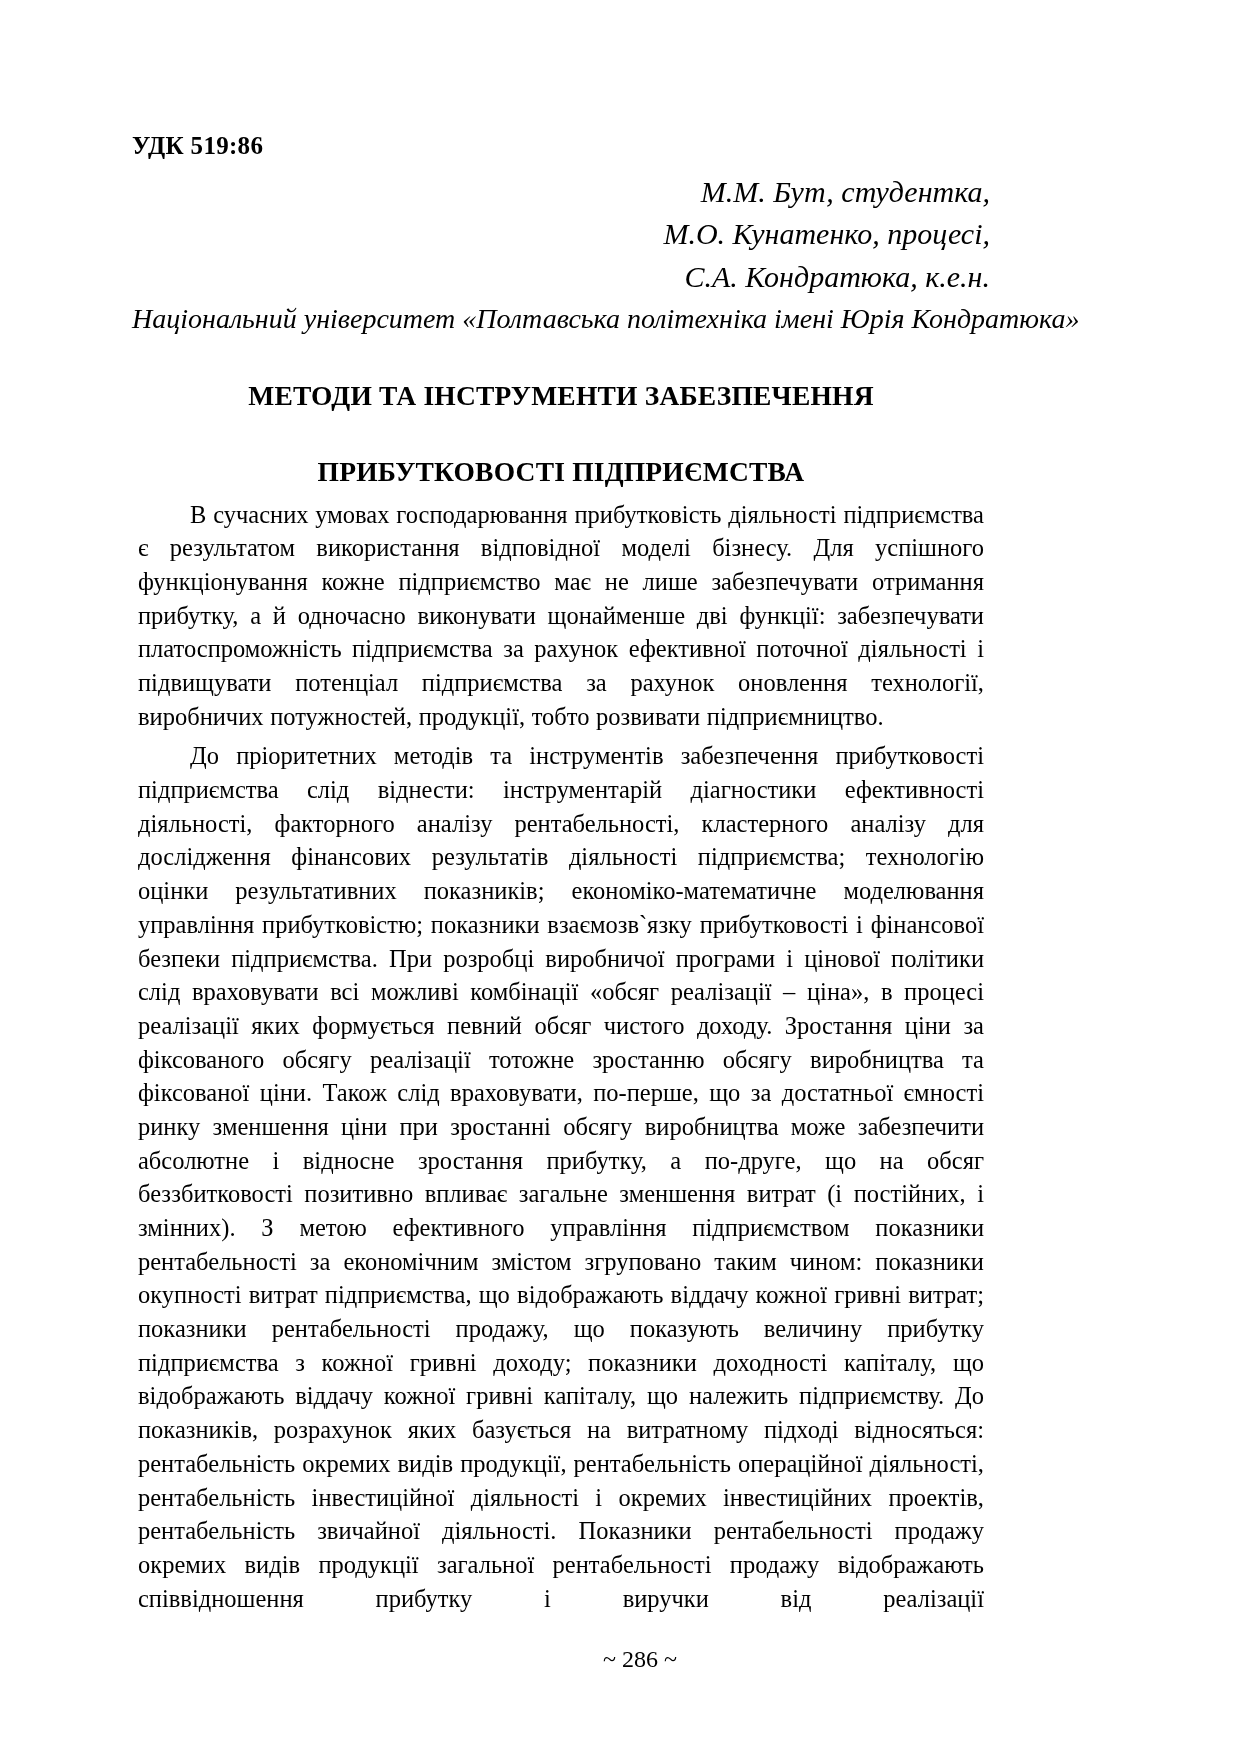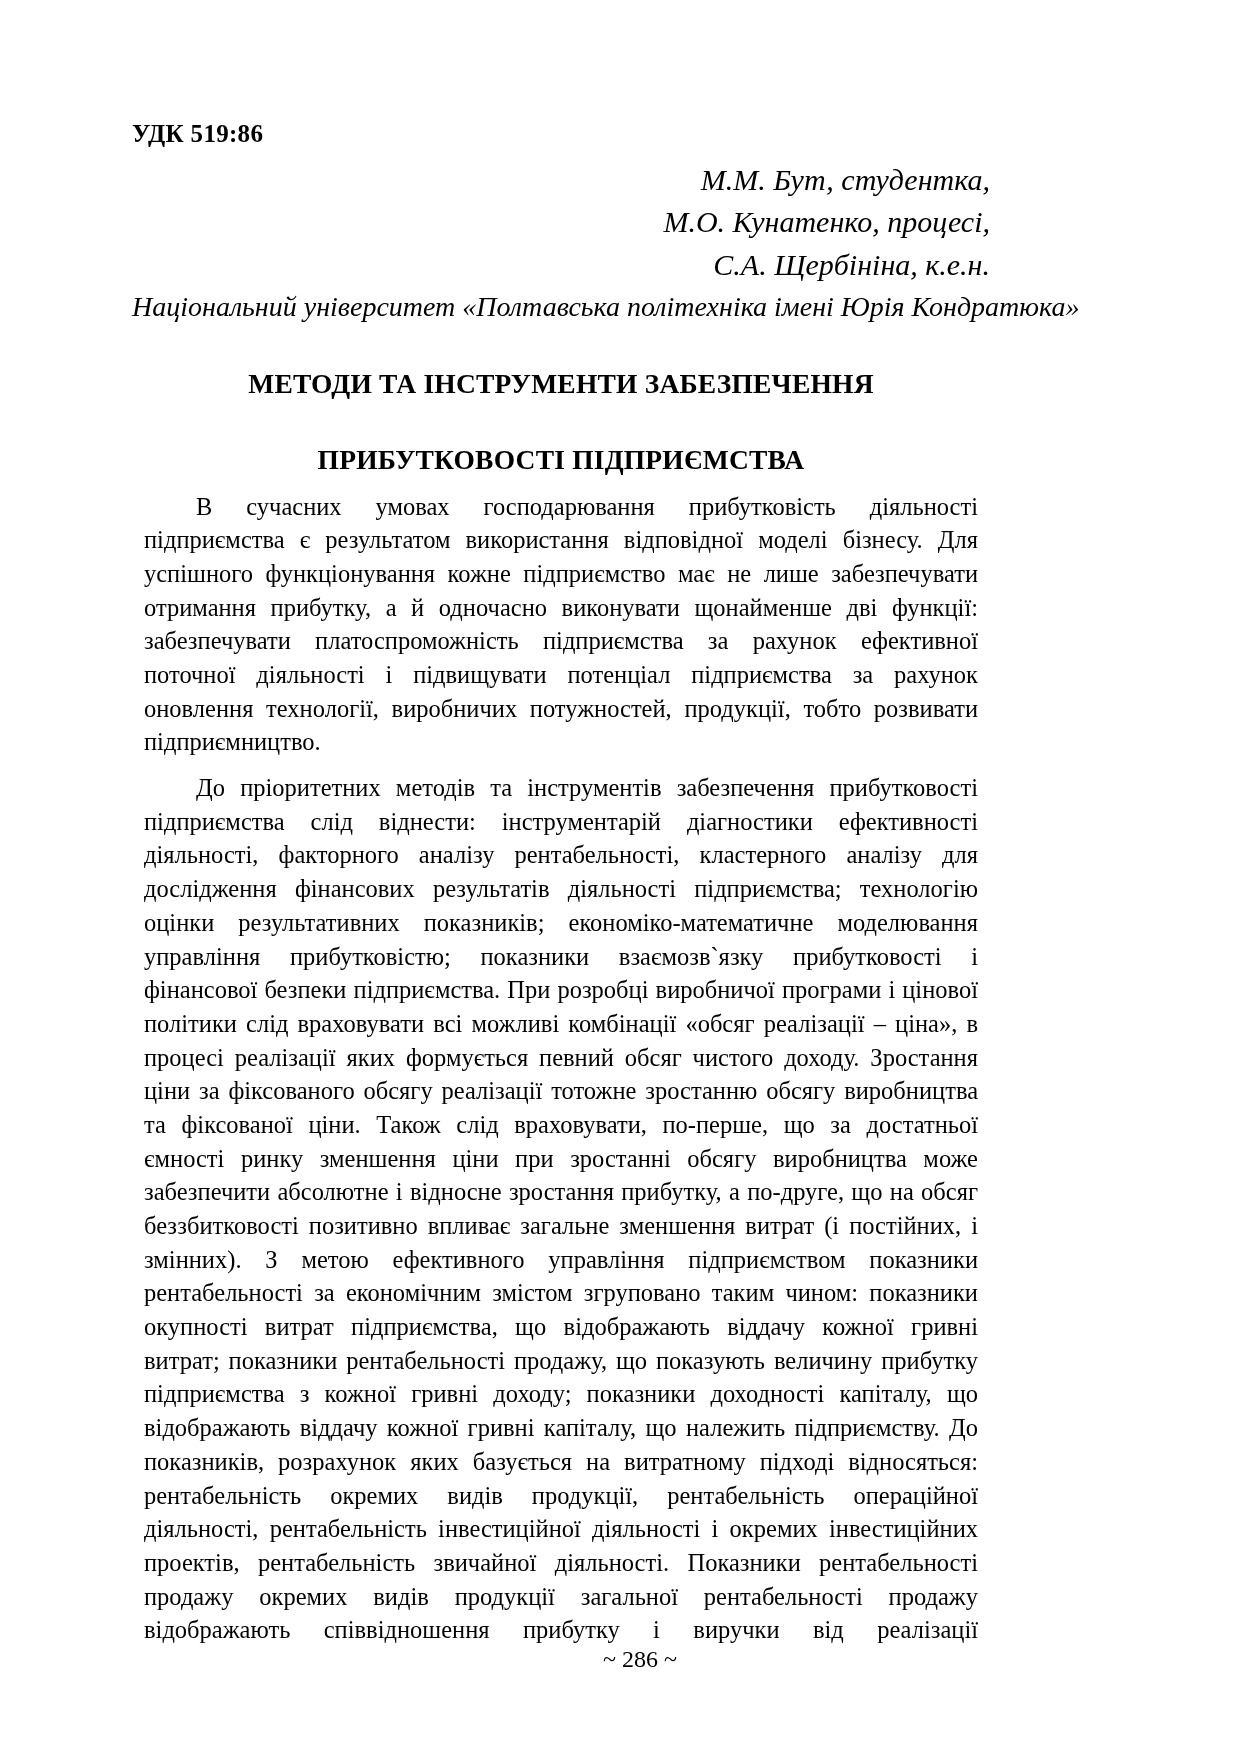--- a/index.html
+++ b/index.html
@@ -17,21 +17,21 @@
     width: 1241px;
     height: 1754px;
     margin: 0 auto;
     background: #ffffff;
     box-sizing: border-box;
     overflow: hidden;
   }
   .content {
     position: absolute;
     left: 132px;
-    top: 120px;
+    top: 132px;
     width: 858px;
   }
 
   
   .udc {
     font-size: 25px;
     font-weight: bold;
     letter-spacing: 0.3px;
     line-height: 1.15;
     margin: 0 0 10px 0;
@@ -69,21 +69,21 @@
   }
   .title .title-line { display: block; margin-top: 41px; }
 
   
   .body-text p {
     text-align: justify;
     text-align-last: left;
     text-indent: 52px;
     font-size: 24.5px;
     line-height: 1.375;
-    margin: 12px;
+    margin: 6px;
     hyphens: none;
     word-spacing: 0.02em;
   }
   .body-text p.last-justify {
     text-align-last: justify;
   }
 
   
   .footer {
     position: absolute;
@@ -101,21 +101,21 @@
 
 <div class="page">
 
   <div class="content">
 
     <div class="udc">УДК 519:86</div>
 
     <div class="authors">
       <span class="author-line">М.М. Бут, студентка,</span>
       <span class="author-line">М.О. Кунатенко, процесі,</span>
-      <span class="author-line">С.А. Щербініна, к.е.н.</span>
+      <span class="author-line">С.А. Кондратюка, к.е.н.</span>
     </div>
 
     <div class="affiliation">Національний університет «Полтавська політехніка імені Юрія Кондратюка»</div>
 
     <h1 class="title">
       <span class="title-line">МЕТОДИ ТА ІНСТРУМЕНТИ ЗАБЕЗПЕЧЕННЯ</span>
       <span class="title-line">ПРИБУТКОВОСТІ ПІДПРИЄМСТВА</span>
     </h1>
 
     <div class="body-text">

